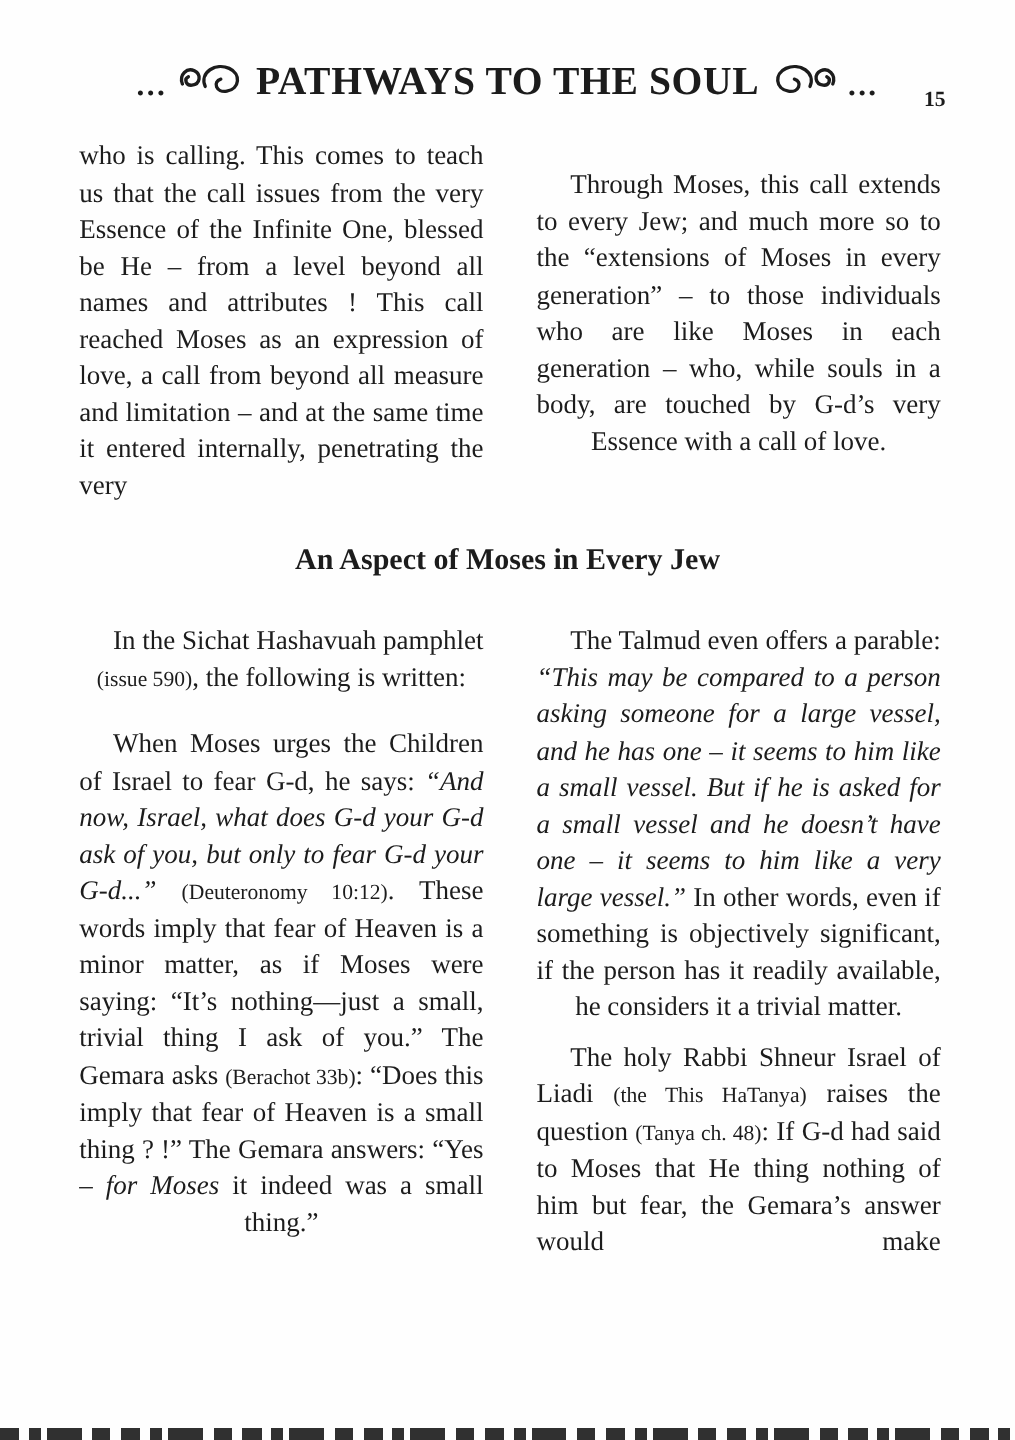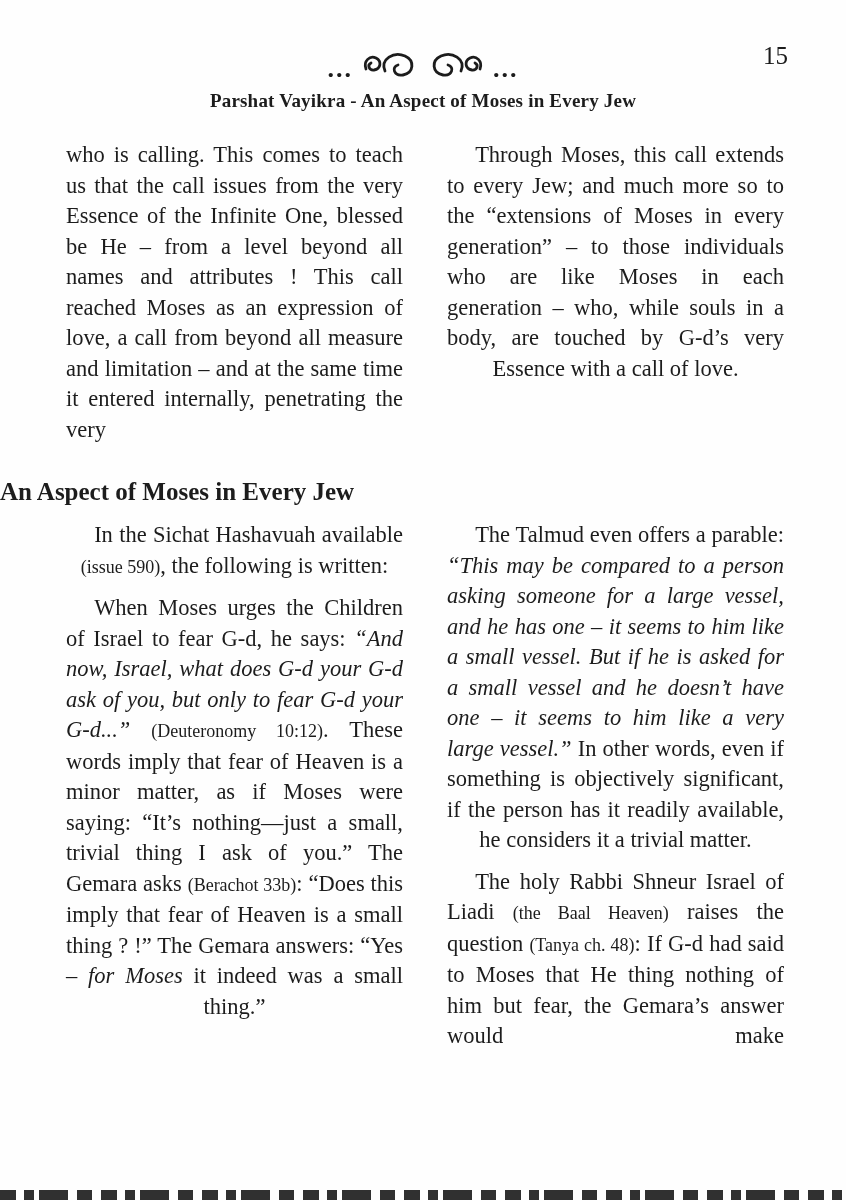--- a/index.html
+++ b/index.html
@@ -21,46 +21,47 @@
     font-weight:bold;font-size:26px;letter-spacing:2px;line-height:1;
     transform:translateY(2px);
   }
   .orn-curl{display:inline-block;}
   .orn-curl.flip{transform:scaleX(-1);}
   .page-title{
     font-size:33px;font-weight:bold;letter-spacing:0.5px;
     white-space:nowrap;
   }
   .page-number{
-    position:absolute;top:42px;right:58px;
-    font-size:25px;font-weight:normal;
+    position:absolute;top:72px;right:58px;
+    font-size:18px;font-weight:bold;
   }
   .subtitle{
     margin-top:6px;
     font-size:19px;font-weight:bold;letter-spacing:0.2px;
   }
   
   .section-heading{
+    text-align:center;
     font-size:25px;font-weight:bold;
     margin:22px 0 14px;
   }
   
   .cols{
     display:flex;gap:44px;
     padding:0 62px 0 66px;
   }
   .cols.top{margin-top:28px;}
   .col{flex:1;min-width:0;}
   .col p{
     margin:0 0 11px;
     font-size:22.5px;line-height:30.5px;
     text-align:justify;
   }
   .col p.indent{text-indent:1.25em;}
-  .col p.last-center{text-align-last:center;}
+  .col p.last-center{text-align-last:center;margin-top:24px;}
   .col p.last-justify{text-align-last:justify;}
   .run-italic{font-style:italic;}
   .run-small{font-size:0.8em;}
   
   .page-edge{
     position:absolute;left:0;right:0;bottom:0;height:10px;
     background:
       repeating-linear-gradient(90deg,
         #303030 0 16px, rgba(0,0,0,0) 16px 24px,
         #303030 24px 34px, rgba(0,0,0,0) 34px 39px,
@@ -77,50 +78,50 @@
     <div class="title-row">
       <span class="orn-dots">...</span>
       <span class="orn-curl">
         <svg width="58" height="30" viewBox="0 0 58 30">
           <g fill="none" stroke="#1c1c1c" stroke-width="2.8" stroke-linecap="round">
             <path d="M5 19 C2 11, 9 5, 15 8 C21 11, 20 19, 13 20 C8 20.5, 6 15, 10 13"></path>
             <path d="M24 21 C19 9, 33 1, 44 6 C54 10.5, 53 23, 42 25 C33 26.5, 30 17, 37 15"></path>
           </g>
         </svg>
       </span>
+      <span class="page-title">PATHWAYS TO THE SOUL</span>
       <span class="orn-curl flip">
         <svg width="58" height="30" viewBox="0 0 58 30">
           <g fill="none" stroke="#1c1c1c" stroke-width="2.8" stroke-linecap="round">
             <path d="M5 19 C2 11, 9 5, 15 8 C21 11, 20 19, 13 20 C8 20.5, 6 15, 10 13"></path>
             <path d="M24 21 C19 9, 33 1, 44 6 C54 10.5, 53 23, 42 25 C33 26.5, 30 17, 37 15"></path>
           </g>
         </svg>
       </span>
       <span class="orn-dots">...</span>
     </div>
     <div class="page-number">15</div>
-    <div class="subtitle">Parshat Vayikra - An Aspect of Moses in Every Jew</div>
   </div>
 
   <div class="cols top">
     <div class="col">
         <p class="last-justify"><span class="run-normal">who is calling. This comes to teach us that the call issues from the very Essence of the Infinite One, blessed be He – from a level beyond all names and attributes ! This call reached Moses as an expression of love, a call from beyond all measure and limitation – and at the same time it entered internally, penetrating the very</span></p>
       </div>
     <div class="col">
         <p class="indent last-center"><span class="run-normal">Through Moses, this call extends to every Jew; and much more so to the “extensions of Moses in every generation” – to those individuals who are like Moses in each generation – who, while souls in a body, are touched by G-d’s very Essence with a call of love.</span></p>
       </div>
   </div>
 
   <div class="section-heading">An Aspect of Moses in Every Jew</div>
 
   <div class="cols bottom">
     <div class="col">
-        <p class="indent last-center"><span class="run-normal">In the Sichat Hashavuah available </span><span class="run-small">(issue 590)</span><span class="run-normal">, the following is written:</span></p>
+        <p class="indent last-center"><span class="run-normal">In the Sichat Hashavuah pamphlet </span><span class="run-small">(issue 590)</span><span class="run-normal">, the following is written:</span></p>
         <p class="indent last-center"><span class="run-normal">When Moses urges the Children of Israel to fear G-d, he says: </span><span class="run-italic">“And now, Israel, what does G-d your G-d ask of you, but only to fear G-d your G-d...”</span><span class="run-normal"> </span><span class="run-small">(Deuteronomy 10:12)</span><span class="run-normal">. These words imply that fear of Heaven is a minor matter, as if Moses were saying: “It’s nothing—just a small, trivial thing I ask of you.” The Gemara asks </span><span class="run-small">(Berachot 33b)</span><span class="run-normal">: “Does this imply that fear of Heaven is a small thing ? !” The Gemara answers: “Yes – </span><span class="run-italic">for Moses</span><span class="run-normal"> it indeed was a small thing.”</span></p>
       </div>
     <div class="col">
         <p class="indent last-center"><span class="run-normal">The Talmud even offers a parable: </span><span class="run-italic">“This may be compared to a person asking someone for a large vessel, and he has one – it seems to him like a small vessel. But if he is asked for a small vessel and he doesn’t have one – it seems to him like a very large vessel.”</span><span class="run-normal"> In other words, even if something is objectively significant, if the person has it readily available, he considers it a trivial matter.</span></p>
-        <p class="indent last-justify"><span class="run-normal">The holy Rabbi Shneur Israel of Liadi </span><span class="run-small">(the Baal Heaven)</span><span class="run-normal"> raises the question </span><span class="run-small">(Tanya ch. 48)</span><span class="run-normal">: If G-d had said to Moses that He thing nothing of him but fear, the Gemara’s answer would make</span></p>
+        <p class="indent last-justify"><span class="run-normal">The holy Rabbi Shneur Israel of Liadi </span><span class="run-small">(the This HaTanya)</span><span class="run-normal"> raises the question </span><span class="run-small">(Tanya ch. 48)</span><span class="run-normal">: If G-d had said to Moses that He thing nothing of him but fear, the Gemara’s answer would make</span></p>
       </div>
   </div>
 
   <div class="page-edge"></div>
 </div>
 
 </body></html>

